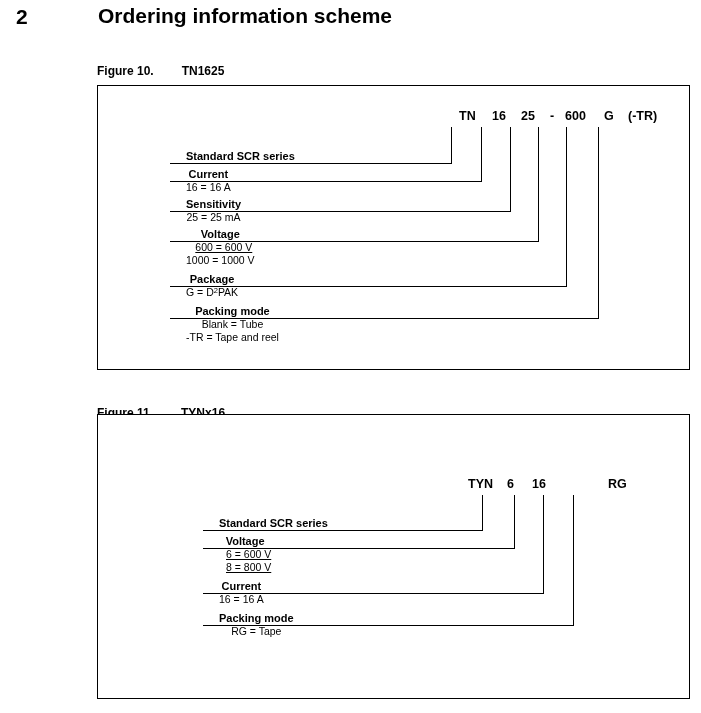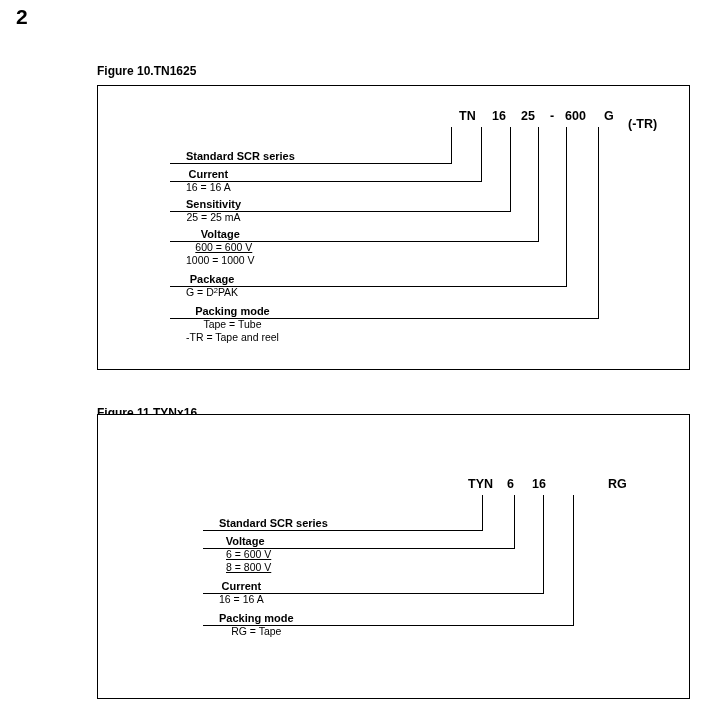--- a/index.html
+++ b/index.html
@@ -40,21 +40,21 @@
     font-weight: bold;
   }
 
   
   .fig-caption {
     position: absolute;
     font-size: 12px;
     font-weight: bold;
     white-space: nowrap;
   }
-  .fig-caption .fig-label { margin-right: 0; text-align: center; }
+  .fig-caption .fig-label { margin-right: 28px; text-align: center; }
 
   
   .fig-box {
     position: absolute;
     border: 1.3px solid #000000;
     background: #ffffff;
     box-sizing: border-box;
     text-align: center;
   }
 
@@ -99,36 +99,37 @@
     font-size: 7.5px;
     vertical-align: 3px;
     line-height: 0;
   }
 </style>
 </head>
 <body>
 
 <div class="section-head">
   <div class="section-number">2</div>
+  <div class="section-title">Ordering information scheme</div>
 </div>
 
 <div class="fig-caption" style="left:97px; top:64px;">
   <span class="fig-label">Figure 10.</span><span>TN1625</span>
 </div>
 
 <div class="fig-box" style="left:97px; top:85px; width:593px; height:285px;">
 
   <div class="code-row" style="left:0; top:23px; width:593px;">
     <span class="code-seg" style="left:361px;">TN</span>
     <span class="code-seg" style="left:394px;">16</span>
     <span class="code-seg" style="left:423px;">25</span>
     <span class="code-seg" style="left:452px;">-</span>
     <span class="code-seg" style="left:467px;">600</span>
     <span class="code-seg" style="left:506px;">G</span>
-    <span class="code-seg" style="left:530px;margin-top:8px;">(-TR)</span>
+    <span class="code-seg" style="left:530px;">(-TR)</span>
   </div>
 
   <div class="vrule" style="left:353px; top:41px; height:36px;"></div>
   <div class="vrule" style="left:383px; top:41px; height:54px;"></div>
   <div class="vrule" style="left:412px; top:41px; height:84px;"></div>
   <div class="vrule" style="left:440px; top:41px; height:114px;"></div>
   <div class="vrule" style="left:468px; top:41px; height:159px;"></div>
   <div class="vrule" style="left:500px; top:41px; height:191px;"></div>
 
   <div class="rule" style="left:72px; top:77px;  width:282px;"></div>
@@ -159,21 +160,21 @@
   </div>
 
   <div class="labels" style="left:73px; top:187px;">
     <div class="lbl-title">Package</div>
     <div class="lbl-value">G
       = D<sup class="sq">2</sup>PAK</div>
   </div>
 
   <div class="labels" style="left:73px; top:219px;">
     <div class="lbl-title">Packing mode</div>
-    <div class="lbl-value">Tape = Tube</div>
+    <div class="lbl-value">Blank = Tube</div>
     <div class="lbl-value">-TR = Tape and reel</div>
   </div>
 </div>
 
 <div class="fig-caption" style="left:97px; top:406px;">
   <span class="fig-label">Figure 11.</span><span>TYNx16</span>
 </div>
 
 <div class="fig-box" style="left:97px; top:414px; width:593px; height:285px;">
 

